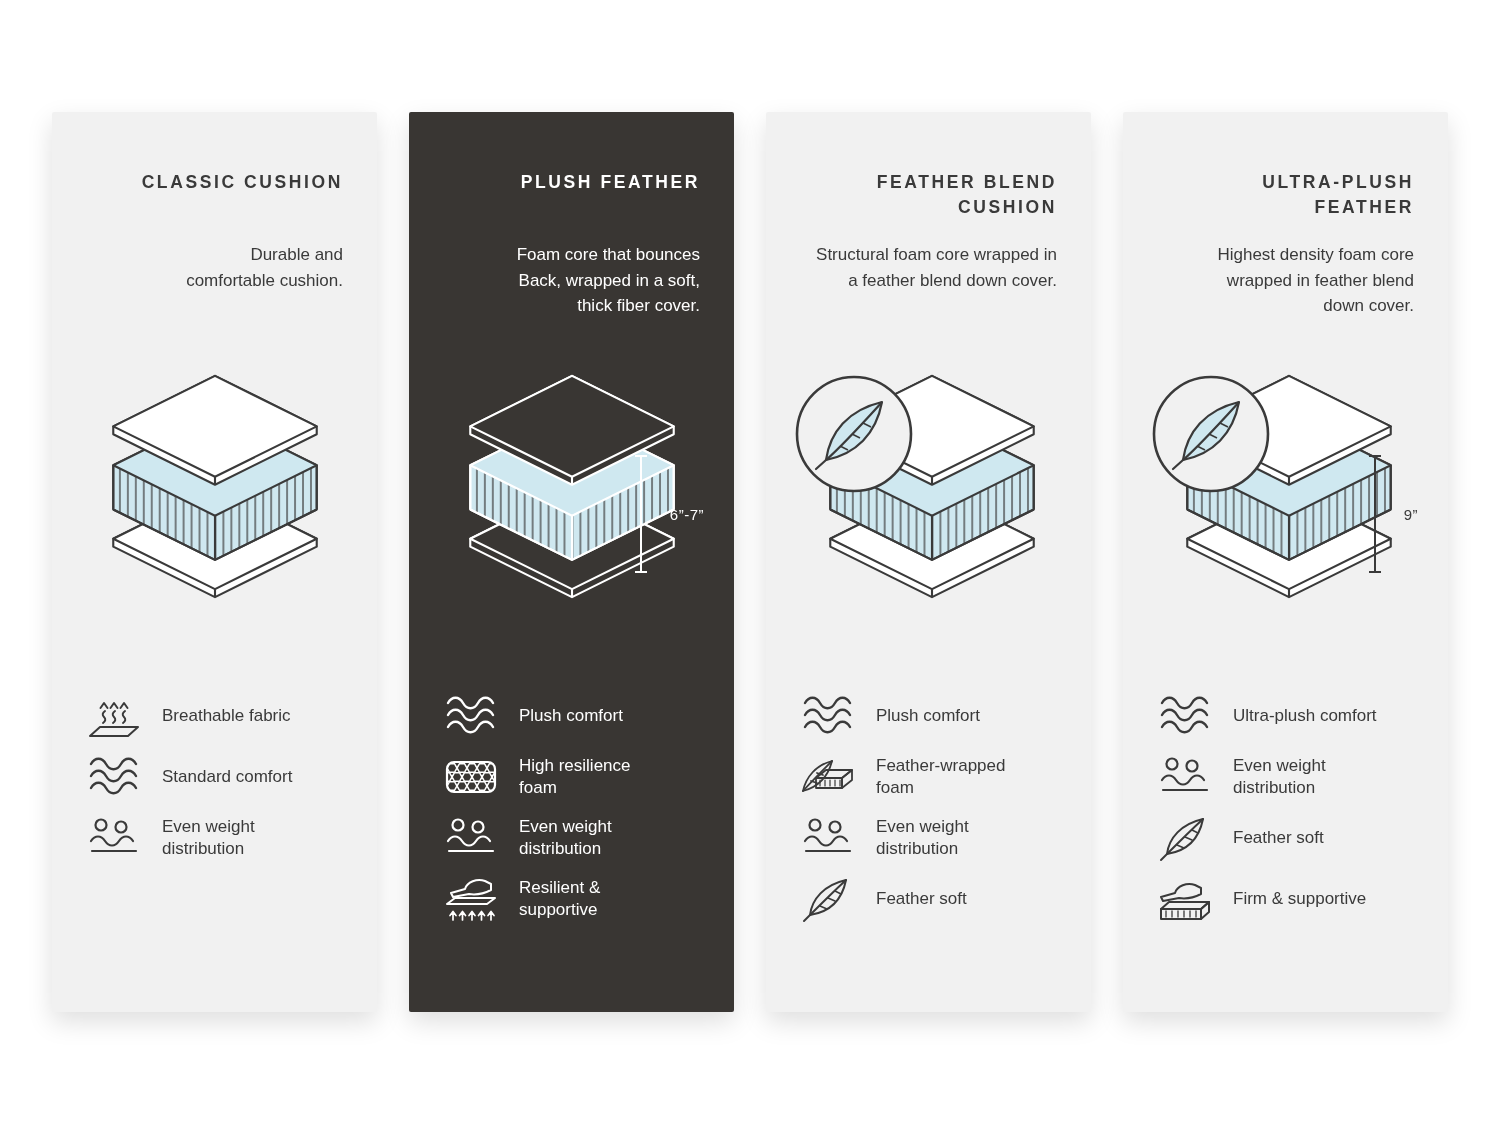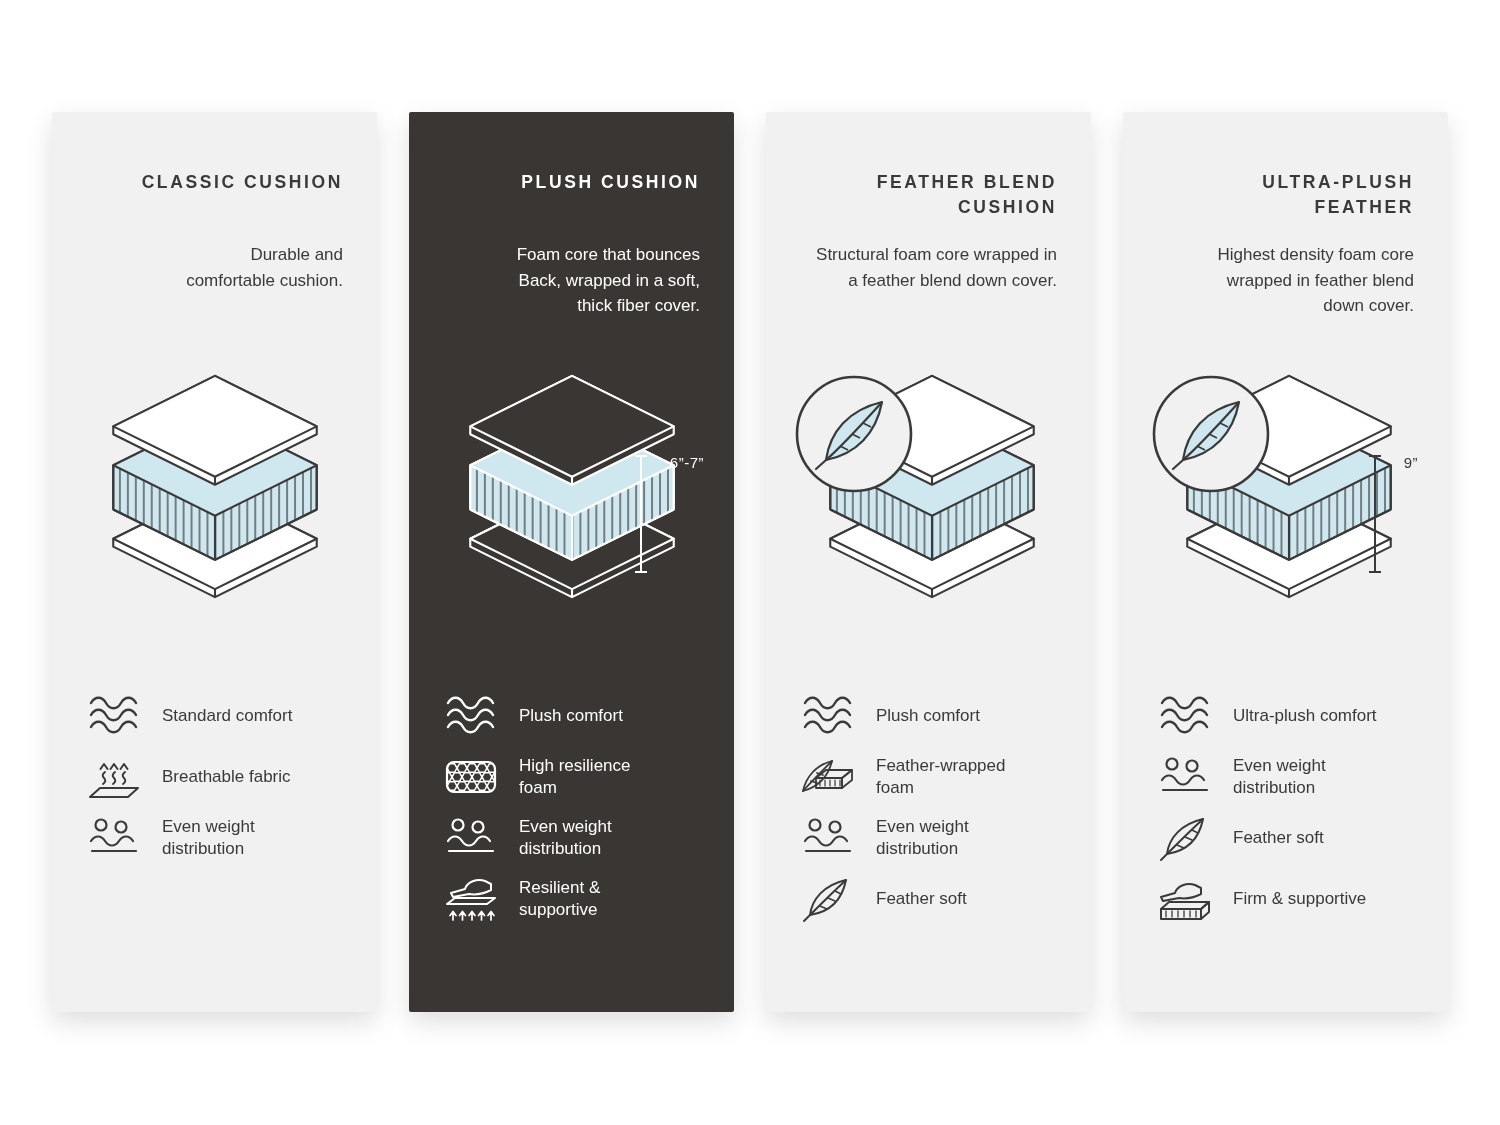--- a/index.html
+++ b/index.html
@@ -24,21 +24,21 @@
     text-align:right;line-height:1.42;white-space:pre-line;
   }
   .card-desc{
     margin:14px 0 0 0;height:100px;font-size:17px;line-height:1.5;
     text-align:right;white-space:pre-line;
   }
   .diagram-wrap{position:relative;height:302px}
   .stack{display:block;margin:30px auto 0 auto}
   .card--feather .stack{margin:30px 10px 0 auto}
   .feather-badge{position:absolute;left:-8px;top:0}
-  .measure{position:absolute;right:-4px;top:82px;display:flex;gap:22px}
+  .measure{position:absolute;right:-4px;top:82px;display:flex;align-items:center;gap:22px}
   .measure-label{font-size:15px;letter-spacing:.5px;white-space:nowrap}
   .features{margin-top:18px}
   .feature{display:flex;align-items:center;gap:20px;margin-bottom:13px;min-height:48px}
   .feature-icon{width:56px;height:48px;flex:0 0 56px}
   .feature-icon svg{width:56px;height:48px;display:block}
   .feature-label{font-size:17px;line-height:1.32;white-space:pre-line}
 </style>
 </head>
 <body>
 
@@ -71,60 +71,60 @@
 comfortable cushion.</p>
     <div class="diagram-wrap">
       <svg class="stack" viewBox="0 0 260 258" width="230" height="229">
           <use href="#cushionStack"></use>
         </svg>
     </div>
     <div class="features">
       <div class="feature">
         <span class="feature-icon">
             <svg viewBox="0 0 56 48">
+              <g fill="none" stroke="currentColor" stroke-width="2" stroke-linecap="round" stroke-linejoin="round">
+                <path d="M4 44 L14 35 L52 35 L42 44 Z"></path>
+                <path d="M17 31 q4 -3 1 -6 q-3 -3 1 -6 M27 31 q4 -3 1 -6 q-3 -3 1 -6 M37 31 q4 -3 1 -6 q-3 -3 1 -6"></path>
+                <path d="M14.5 16 l3.5 -5 l3.5 5 M24.5 16 l3.5 -5 l3.5 5 M34.5 16 l3.5 -5 l3.5 5"></path>
+              </g>
+            </svg>
+          </span>
+        <span class="feature-label">Breathable fabric</span>
+      </div>
+      <div class="feature">
+        <span class="feature-icon">
+            <svg viewBox="0 0 56 48">
               <g fill="none" stroke="currentColor" stroke-width="2.4" stroke-linecap="round">
                 <path d="M5 11 c4 -7 11 -7 15 0 c4 7 11 7 15 0 c4 -7 11 -7 15 0"></path>
                 <path d="M5 23 c4 -7 11 -7 15 0 c4 7 11 7 15 0 c4 -7 11 -7 15 0"></path>
                 <path d="M5 35 c4 -7 11 -7 15 0 c4 7 11 7 15 0 c4 -7 11 -7 15 0"></path>
               </g>
             </svg>
           </span>
         <span class="feature-label">Standard comfort</span>
-      </div>
-      <div class="feature">
-        <span class="feature-icon">
-            <svg viewBox="0 0 56 48">
-              <g fill="none" stroke="currentColor" stroke-width="2" stroke-linecap="round" stroke-linejoin="round">
-                <path d="M4 44 L14 35 L52 35 L42 44 Z"></path>
-                <path d="M17 31 q4 -3 1 -6 q-3 -3 1 -6 M27 31 q4 -3 1 -6 q-3 -3 1 -6 M37 31 q4 -3 1 -6 q-3 -3 1 -6"></path>
-                <path d="M14.5 16 l3.5 -5 l3.5 5 M24.5 16 l3.5 -5 l3.5 5 M34.5 16 l3.5 -5 l3.5 5"></path>
-              </g>
-            </svg>
-          </span>
-        <span class="feature-label">Breathable fabric</span>
       </div>
       <div class="feature">
         <span class="feature-icon">
             <svg viewBox="0 0 56 48">
               <g fill="none" stroke="currentColor" stroke-width="2.2" stroke-linecap="round">
                 <circle cx="15" cy="11" r="5.5"></circle>
                 <circle cx="35" cy="13" r="5.5"></circle>
                 <path d="M5 27 c4 -6 10 -6 14 0 c4 6 10 6 14 0 c4 -6 10 -6 14 0"></path>
                 <path d="M6 37 L50 37"></path>
               </g>
             </svg>
           </span>
         <span class="feature-label">Even weight
 distribution</span>
       </div>
     </div>
   </section>
 
   <section class="card card--dark">
-    <h2 class="card-title">PLUSH CUSHION</h2>
+    <h2 class="card-title">PLUSH FEATHER</h2>
     <p class="card-desc">Foam core that bounces
 Back, wrapped in a soft,
 thick fiber cover.</p>
     <div class="diagram-wrap">
       <svg class="stack" viewBox="0 0 260 258" width="230" height="229">
           <use href="#cushionStack"></use>
         </svg>
       <div class="measure">
         <svg width="14" height="120" viewBox="0 0 14 120">
             <path d="M1 2 H13 M7 2 V118 M1 118 H13" stroke="currentColor" stroke-width="2" fill="none"></path>

